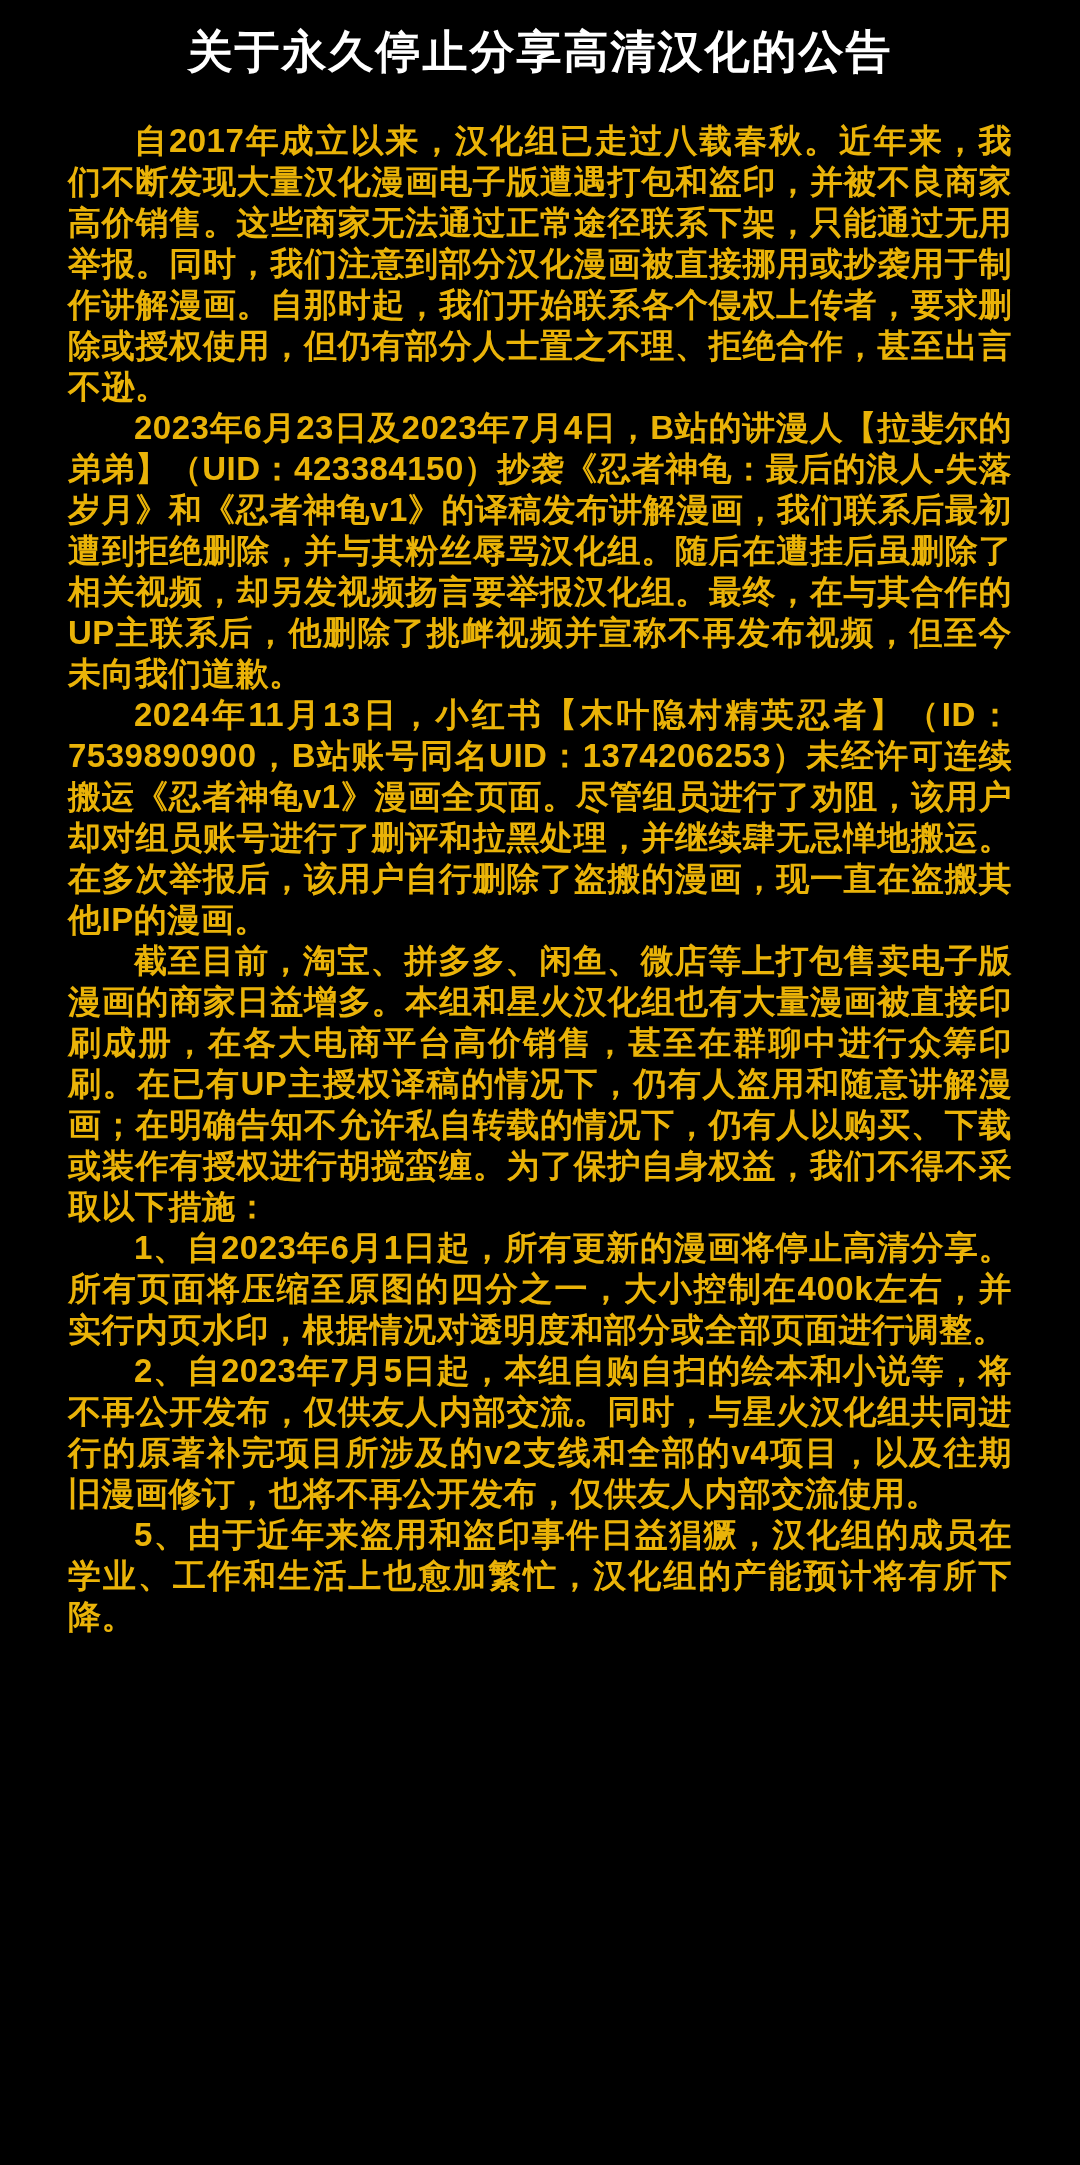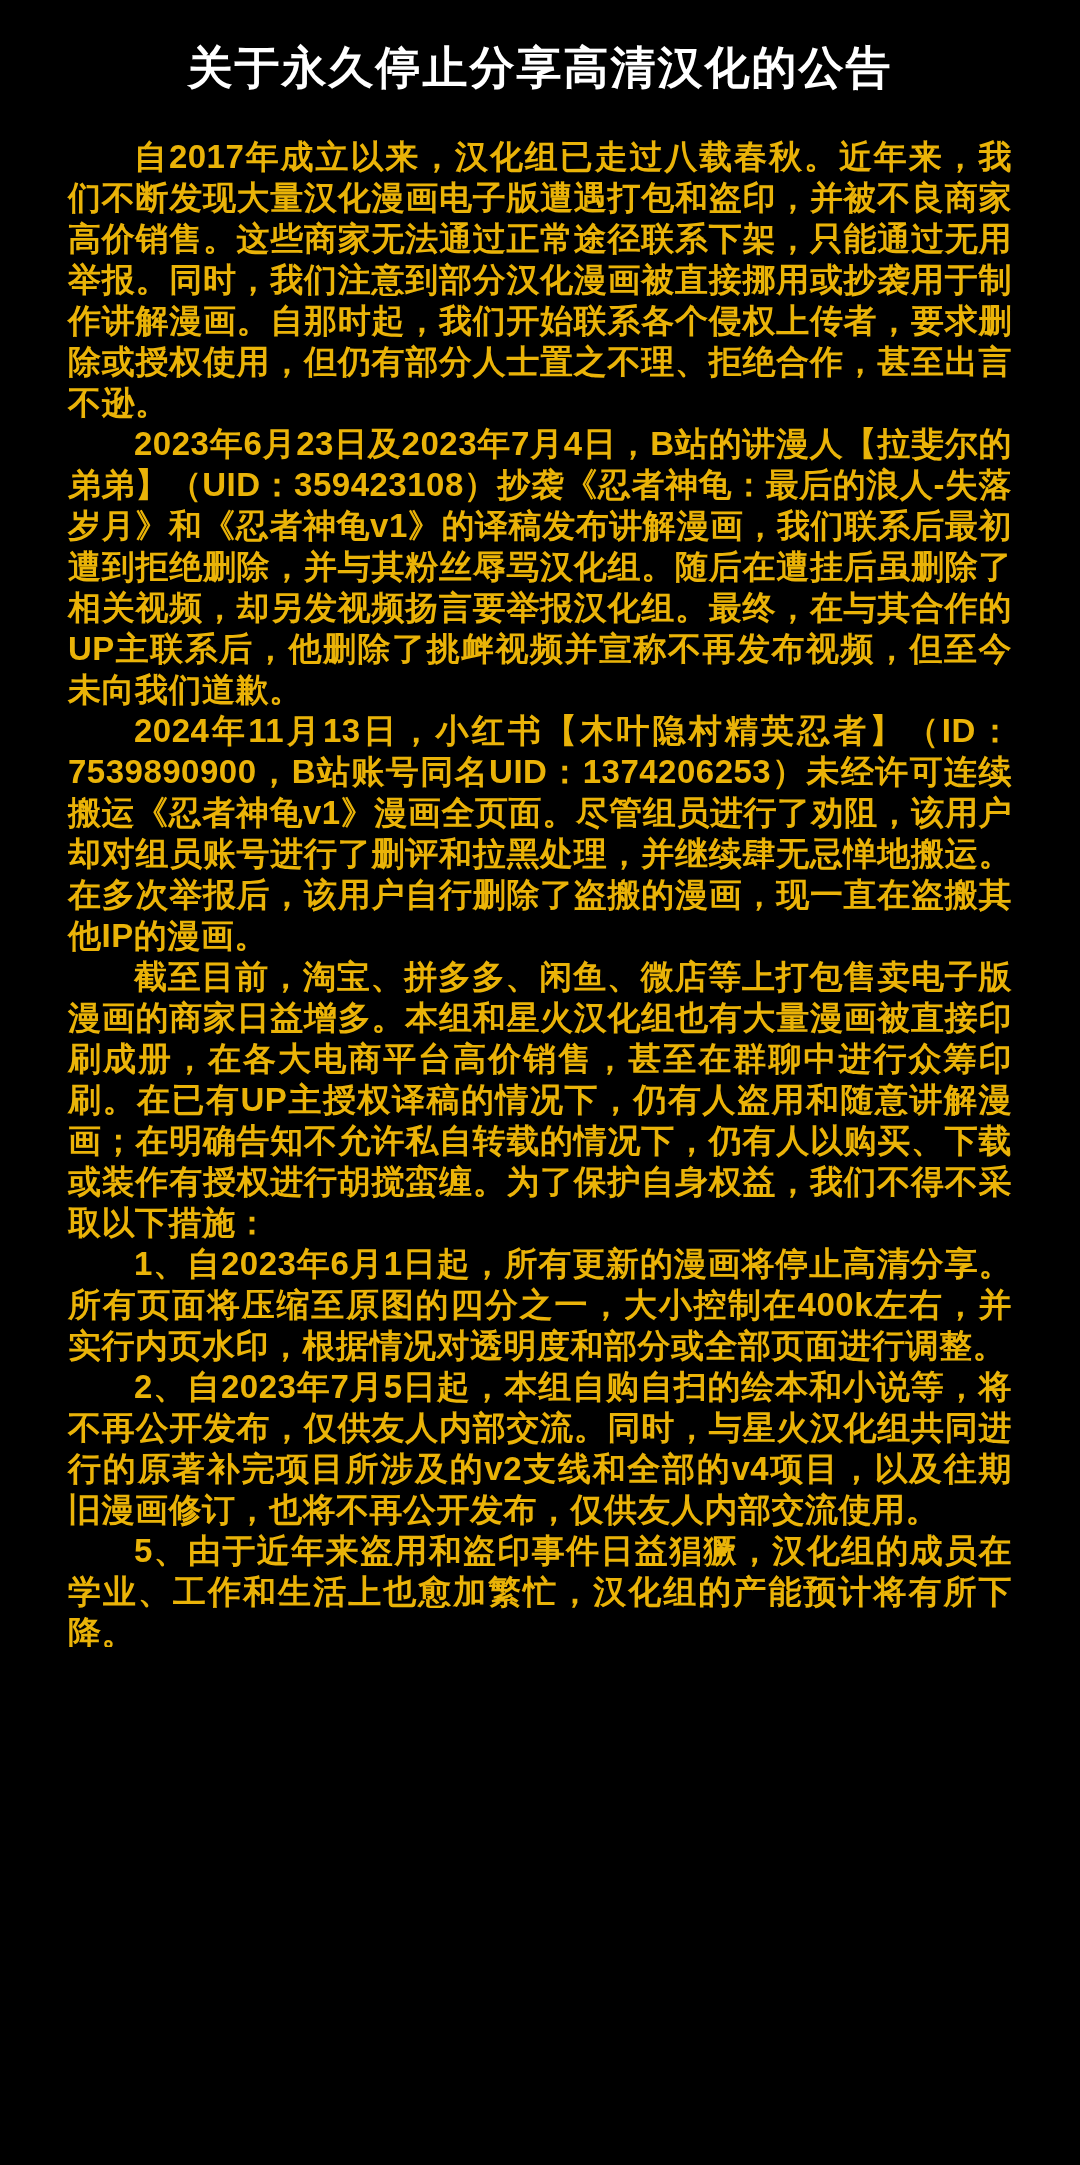--- a/index.html
+++ b/index.html
@@ -8,21 +8,21 @@
     background: #000000;
   }
   .page {
     position: relative;
     width: 1080px;
     height: 1647px;
     margin: 0 auto;
     background: #000000;
     color: #ffffff;
     box-sizing: border-box;
-    padding: 28px 68px 0 68px;
+    padding: 12px 68px 0 68px;
     font-family: "Liberation Sans", "DejaVu Sans", sans-serif;
     font-weight: bold;
     overflow: hidden;
   }
   .title {
     font-size: 45px;
     line-height: 1.25;
     text-align: center;
     letter-spacing: 2px;
     margin: 12px 0 40px 0;
@@ -41,21 +41,21 @@
 </style>
 </head>
 <body>
 
 <div class="page">
 
   <h1 class="title">关于永久停止分享高清汉化的公告</h1>
 
   <div class="body-text">
     <p>自2017年成立以来，汉化组已走过八载春秋。近年来，我们不断发现大量汉化漫画电子版遭遇打包和盗印，并被不良商家高价销售。这些商家无法通过正常途径联系下架，只能通过无用举报。同时，我们注意到部分汉化漫画被直接挪用或抄袭用于制作讲解漫画。自那时起，我们开始联系各个侵权上传者，要求删除或授权使用，但仍有部分人士置之不理、拒绝合作，甚至出言不逊。</p>
-    <p>2023年6月23日及2023年7月4日，B站的讲漫人【拉斐尔的弟弟】（UID：359423108）抄袭《忍者神龟：最后的浪人-失落岁月》和《忍者神龟v1》的译稿发布讲解漫画，我们联系后最初遭到拒绝删除，并与其粉丝辱骂汉化组。随后在遭挂后虽删除了相关视频，却另发视频扬言要举报汉化组。最终，在与其合作的UP主联系后，他删除了挑衅视频并宣称不再发布视频，但至今未向我们道歉。</p>
+    <p>2023年6月23日及2023年7月4日，B站的讲漫人【拉斐尔的弟弟】（UID：423384150）抄袭《忍者神龟：最后的浪人-失落岁月》和《忍者神龟v1》的译稿发布讲解漫画，我们联系后最初遭到拒绝删除，并与其粉丝辱骂汉化组。随后在遭挂后虽删除了相关视频，却另发视频扬言要举报汉化组。最终，在与其合作的UP主联系后，他删除了挑衅视频并宣称不再发布视频，但至今未向我们道歉。</p>
     <p>2024年11月13日，小红书【木叶隐村精英忍者】（ID：7539890900，B站账号同名UID：1374206253）未经许可连续搬运《忍者神龟v1》漫画全页面。尽管组员进行了劝阻，该用户却对组员账号进行了删评和拉黑处理，并继续肆无忌惮地搬运。在多次举报后，该用户自行删除了盗搬的漫画，现一直在盗搬其他IP的漫画。</p>
     <p>截至目前，淘宝、拼多多、闲鱼、微店等上打包售卖电子版漫画的商家日益增多。本组和星火汉化组也有大量漫画被直接印刷成册，在各大电商平台高价销售，甚至在群聊中进行众筹印刷。在已有UP主授权译稿的情况下，仍有人盗用和随意讲解漫画；在明确告知不允许私自转载的情况下，仍有人以购买、下载或装作有授权进行胡搅蛮缠。为了保护自身权益，我们不得不采取以下措施：</p>
     <p>1、自2023年6月1日起，所有更新的漫画将停止高清分享。所有页面将压缩至原图的四分之一，大小控制在400k左右，并实行内页水印，根据情况对透明度和部分或全部页面进行调整。</p>
     <p>2、自2023年7月5日起，本组自购自扫的绘本和小说等，将不再公开发布，仅供友人内部交流。同时，与星火汉化组共同进行的原著补完项目所涉及的v2支线和全部的v4项目，以及往期旧漫画修订，也将不再公开发布，仅供友人内部交流使用。</p>
     <p>5、由于近年来盗用和盗印事件日益猖獗，汉化组的成员在学业、工作和生活上也愈加繁忙，汉化组的产能预计将有所下降。</p>
   </div>
 
 </div>
 
 </body></html>

